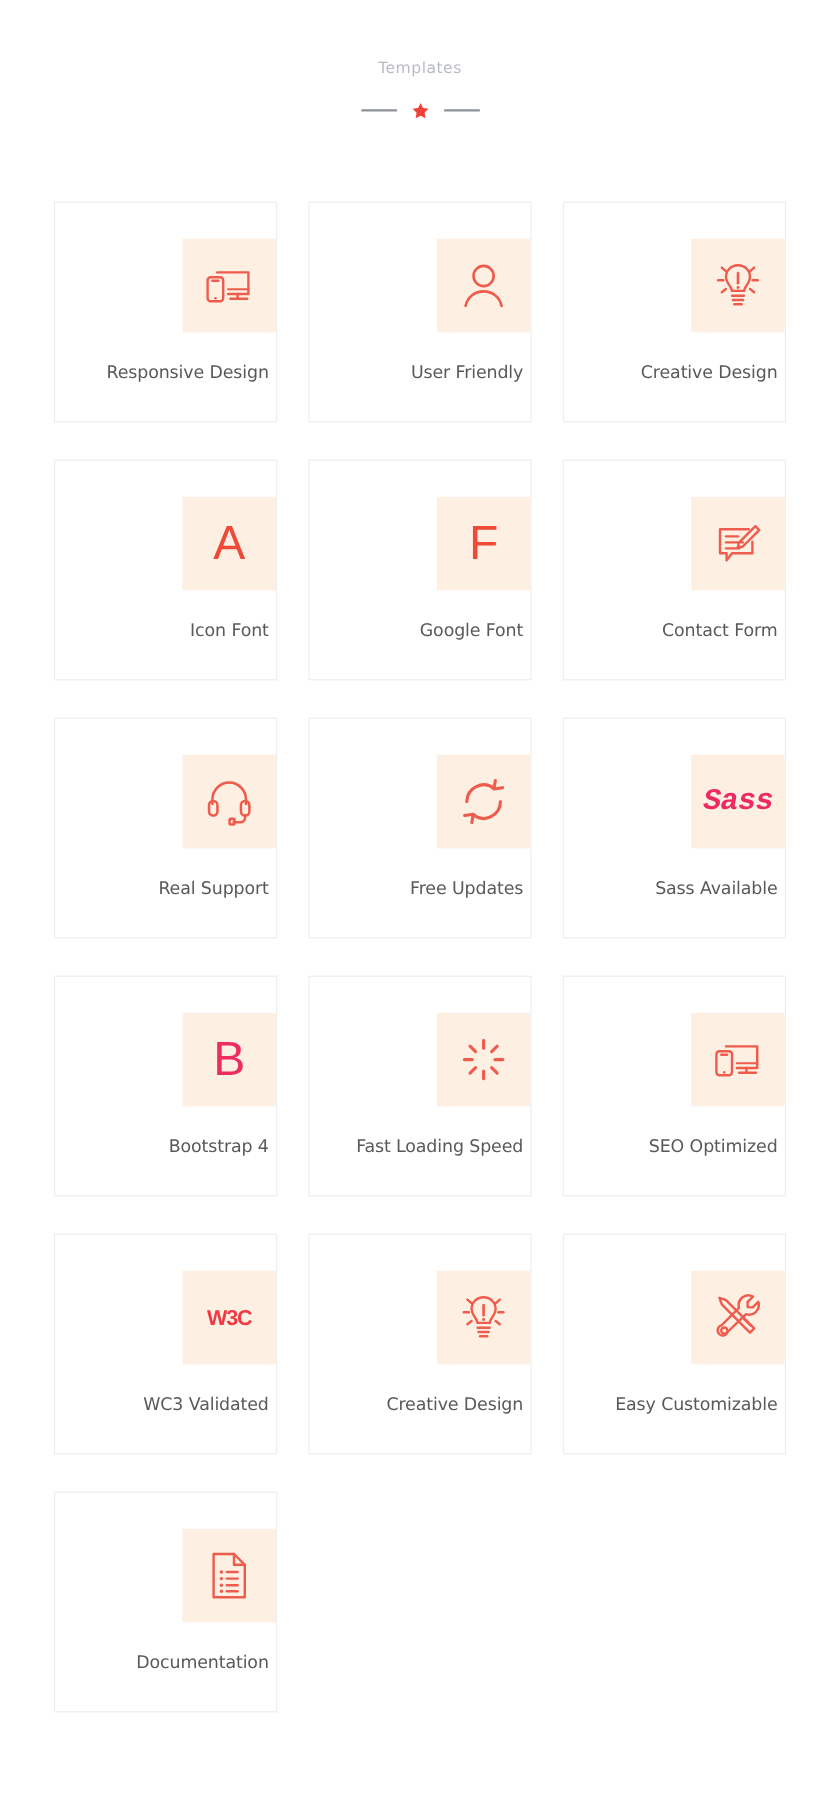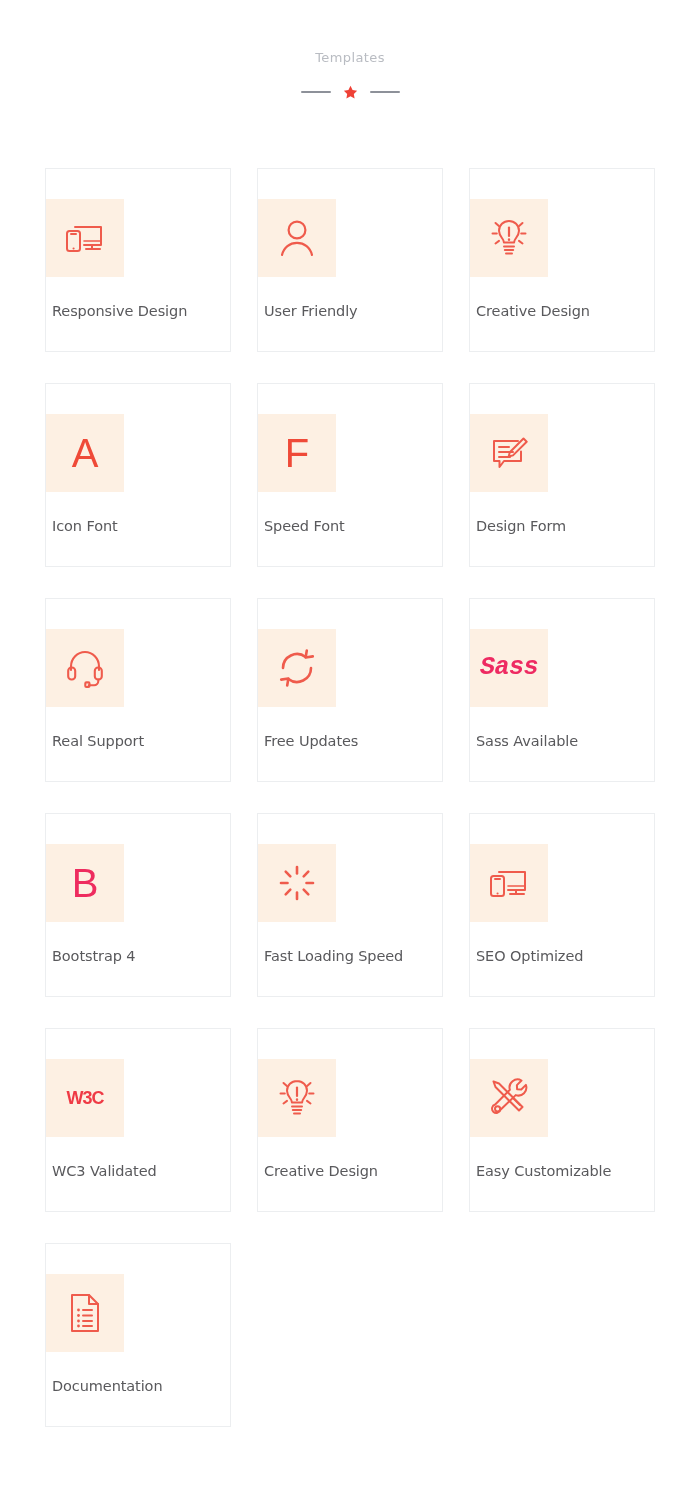--- a/index.html
+++ b/index.html
@@ -75,21 +75,21 @@
     column-gap: 26px;
     row-gap: 31px;
   }
   .card {
     width: 186px;
     height: 184px;
     border: 1px solid #eceef0;
     background: #ffffff;
     display: flex;
     flex-direction: column;
-    align-items: flex-start;
+    align-items: flex-end;
     justify-content: flex-start;
     padding-top: 30px;
   }
   .icon-box {
     width: 78px;
     height: 78px;
     background: #fdf0e3;
     display: flex;
     align-items: center;
     justify-content: center;
@@ -201,34 +201,34 @@
       <div class="icon-box">
         <span class="icon-letter">A</span>
       </div>
       <div class="card-label">Icon Font</div>
     </div>
 
     <div class="card">
       <div class="icon-box">
         <span class="icon-letter">F</span>
       </div>
-      <div class="card-label">Speed Font</div>
+      <div class="card-label">Google Font</div>
     </div>
 
     <div class="card">
       <div class="icon-box">
         <svg width="44" height="40" viewBox="0 0 44 40" fill="none" stroke="currentColor" stroke-width="2" stroke-linecap="round" stroke-linejoin="round">
           <path d="M34 18.5V28H17l-4.5 6V28H7V8h24"></path>
           <path d="M12 14h10"></path>
             <path d="M12 19h14"></path>
             <path d="M12 24h11"></path>
           <path d="M36.5 5.5l3.2 3.2L26 22.4l-4.3 1.1 1.1-4.3z"></path>
         </svg>
       </div>
-      <div class="card-label">Design Form</div>
+      <div class="card-label">Contact Form</div>
     </div>
 
 
     <div class="card">
       <div class="icon-box">
         <svg width="40" height="42" viewBox="0 0 40 42" fill="none" stroke="currentColor" stroke-width="2.1" stroke-linecap="round" stroke-linejoin="round">
           <path d="M6 23v-3.5C6 11.5 12.3 5 20 5s14 6.5 14 14.5V23"></path>
           <rect x="3.2" y="20.5" width="7" height="12" rx="3.3"></rect>
           <rect x="29.8" y="20.5" width="7" height="12" rx="3.3"></rect>
           <path d="M33.3 32.5v1.6c0 2.3-1.9 4.2-4.2 4.2h-5.4"></path>

